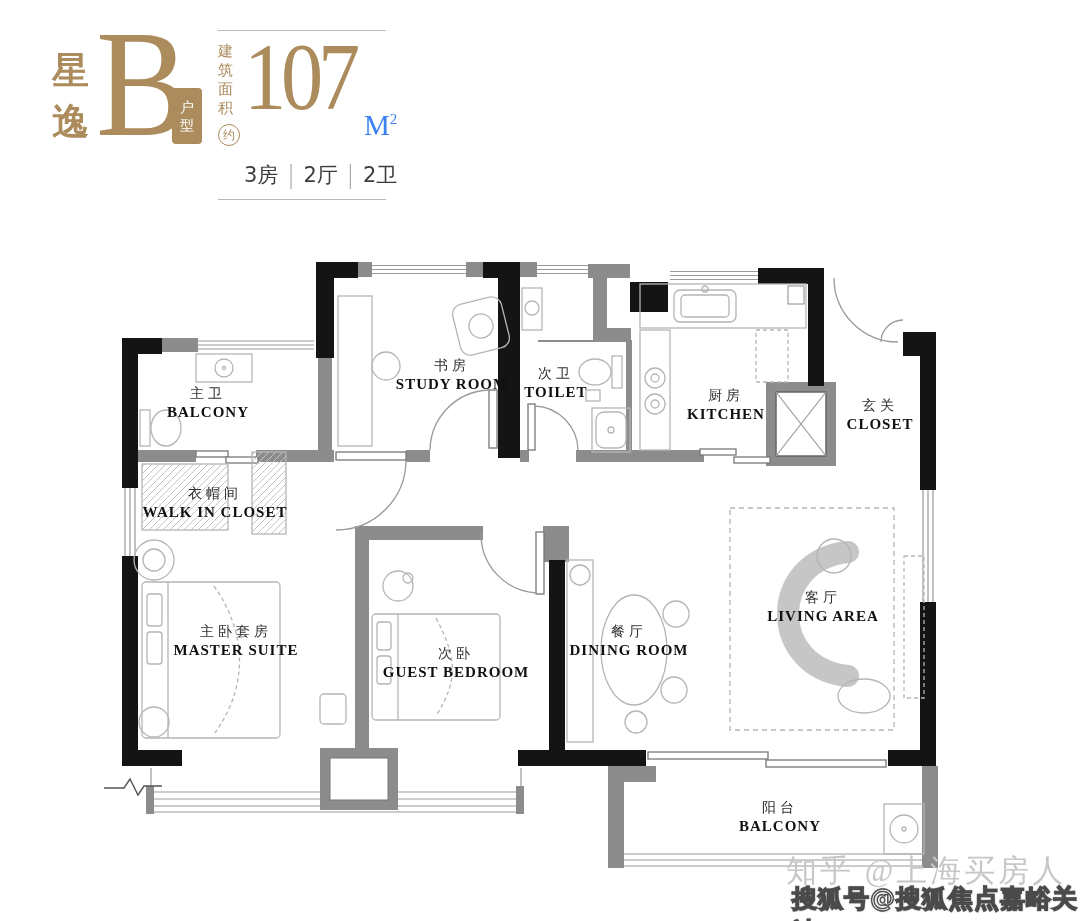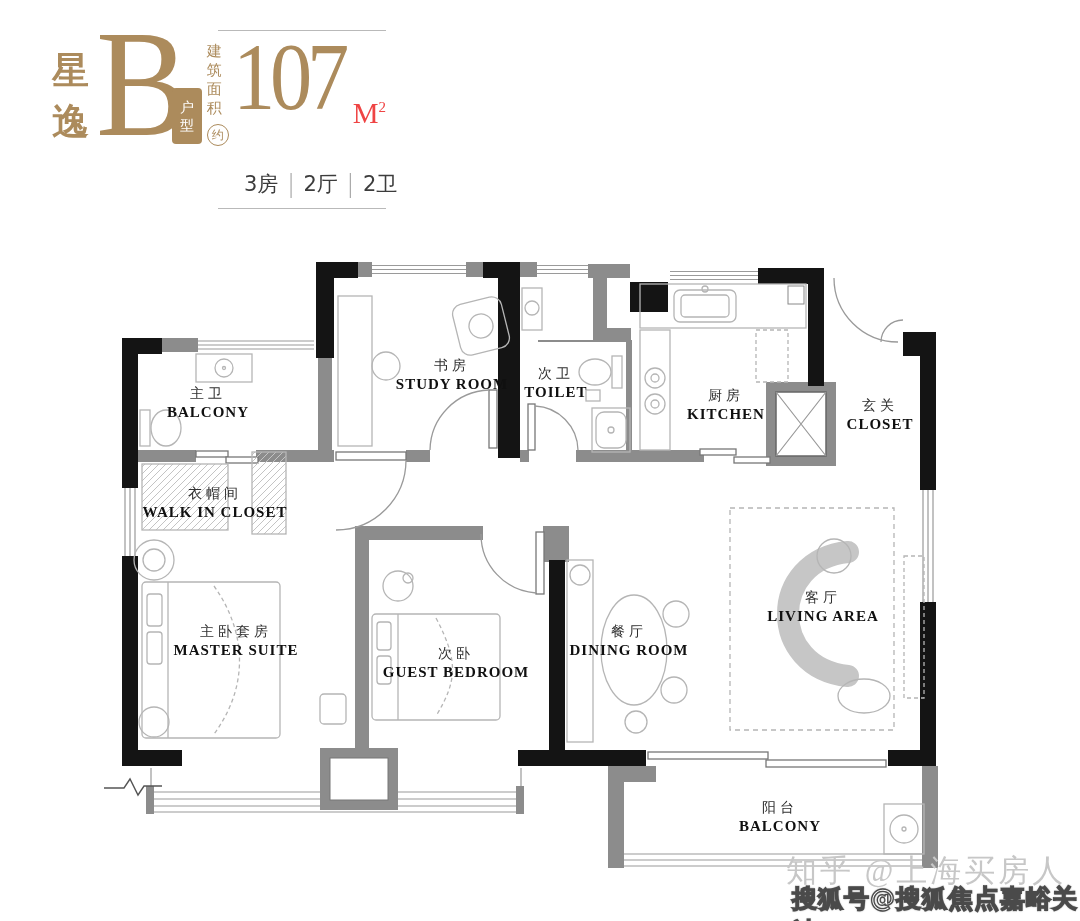--- a/index.html
+++ b/index.html
@@ -9,31 +9,31 @@
   
   .brand{position:absolute;left:52px;top:50px;display:flex;flex-direction:column;gap:8px;
          font-size:37px;font-weight:700;color:#AC8B5C;line-height:1.15;letter-spacing:0;}
   .type-letter{position:absolute;left:96px;top:8px;font-family:"Liberation Serif",serif;
          font-size:152px;line-height:1;color:#AC8B5C;transform:scaleX(.92);transform-origin:left top;}
   .type-badge{position:absolute;left:172px;top:88px;width:30px;height:56px;background:#AC8B5C;
          border-radius:4px;color:#fff;display:flex;flex-direction:column;align-items:center;
          justify-content:center;gap:2px;font-size:14px;line-height:16px;}
   .area-block{position:absolute;left:218px;top:30px;width:168px;
          border-top:1px solid #b9b9b9;border-bottom:1px solid #b9b9b9;padding:7px 0 10px 0;}
-  .area-row{display:flex;align-items:flex-start;justify-content:flex-end;}
+  .area-row{display:flex;align-items:flex-start;}
   .area-left{display:flex;flex-direction:column;align-items:flex-start;margin-top:4px;}
   .area-prefix{font-size:15px;line-height:19px;color:#AC8B5C;letter-spacing:2px;}
   .approx-circle{margin-top:6px;width:20px;height:20px;border:1px solid #AC8B5C;border-radius:50%;
          color:#AC8B5C;font-size:12px;line-height:20px;text-align:center;}
   .area-value{font-family:"Liberation Serif",serif;font-size:96px;line-height:78px;color:#AC8B5C;
          letter-spacing:-6px;margin-left:4px;transform:scaleX(.88);transform-origin:left top;}
-  .area-unit{font-family:"Liberation Serif",serif;font-size:29px;color:#ef4444;align-self:flex-end;
-         margin-left:-6px;margin-bottom:16px;}
+  .area-unit{font-family:"Liberation Serif",serif;font-size:29px;color:#3b82f6;align-self:flex-end;
+         margin-left:-6px;margin-bottom:4px;}
   .area-unit sup{font-size:15px;}
-  .spec-row{margin-top:24px;margin-left:26px;font-size:21px;color:#3c3c3c;display:flex;
+  .spec-row{margin-top:15px;margin-left:26px;font-size:21px;color:#3c3c3c;display:flex;
          align-items:center;gap:9px;white-space:nowrap;}
   .spec-row .sep{color:#9a9a9a;font-weight:200;transform:scaleY(1.2);}
 
   
   svg.plan{position:absolute;left:0;top:0;}
 
   .room-label{position:absolute;transform:translateX(-50%);text-align:center;white-space:nowrap;}
   .room-label .cn{display:block;font-size:14px;line-height:19px;color:#2f2f2f;letter-spacing:4px;}
   .room-label .en{display:block;font-family:"Liberation Serif",serif;font-weight:700;
          font-size:15px;line-height:19px;color:#101010;letter-spacing:1px;}

